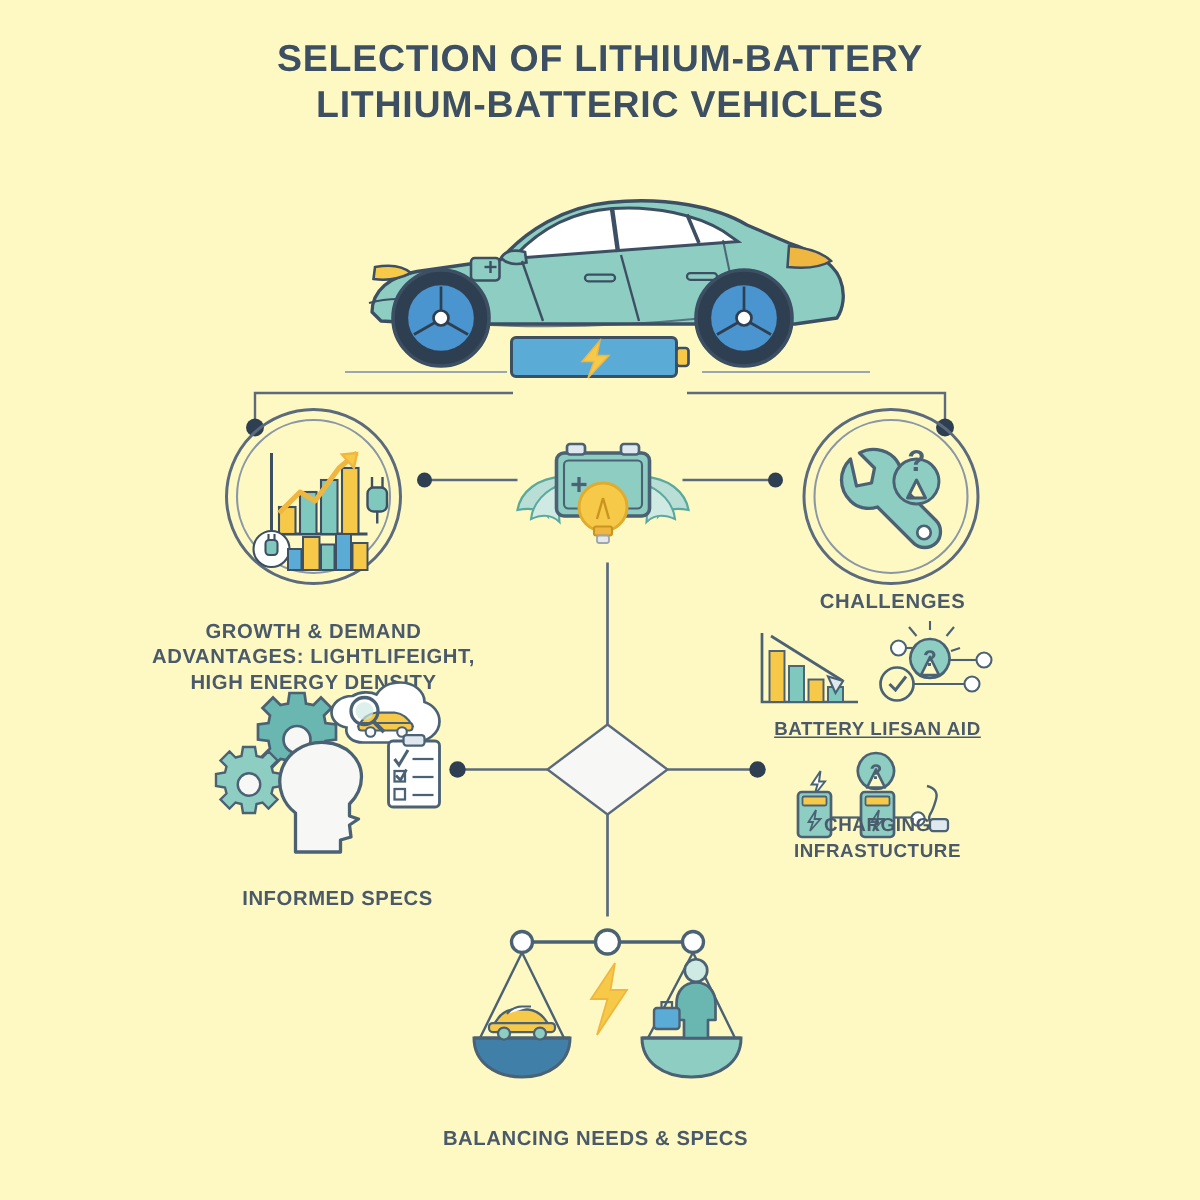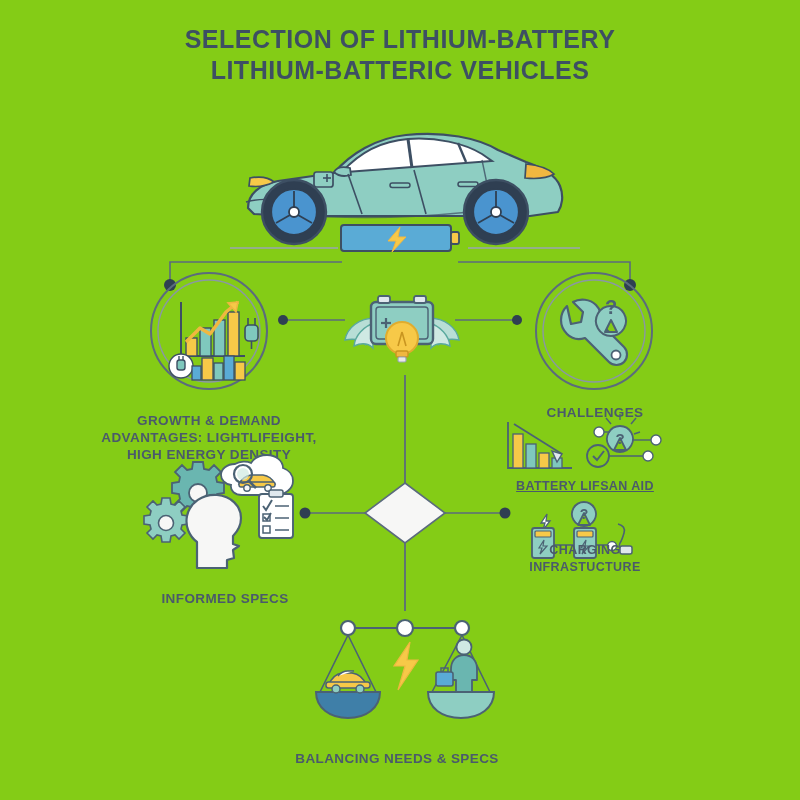--- a/index.html
+++ b/index.html
@@ -4,21 +4,21 @@
 <style>
   html, body {
     margin: 0;
     padding: 0;
     background: #ffffff;
   }
   #canvas {
     position: relative;
     width: 800px;
     height: 800px;
-    background: #84cc16;
+    background: #fef9c3;
     overflow: hidden;
     font-family: "Liberation Sans", sans-serif;
   }
   .abs { position: absolute; }
 
   
   #title-block {
     left: 0; top: 24px;
     width: 800px;
     text-align: center;
@@ -207,21 +207,21 @@
 
       <path d="M34,36 C26,44 26,56 34,64 C39,69 46,70 52,68 L76,92
                C80,96 87,96 91,92 C95,88 95,81 91,77 L67,53
                C69,47 68,40 63,35 C57,29 47,28 40,32 L50,42 L48,52 L38,54 Z" fill="#8ecec2" stroke="#4b6274" stroke-width="2.2" stroke-linejoin="round"></path>
       <circle cx="83" cy="85" r="4.5" fill="#ffffff" stroke="#4b6274" stroke-width="1.8"></circle>
 
       <path d="M78,36 a15,15 0 1,1 -0.1,0 Z M78,50 L72,62 L84,62 Z" fill="#8ecec2" stroke="#4b6274" stroke-width="2" stroke-linejoin="round"></path>
       <text x="78" y="44" text-anchor="middle" font-family="Liberation Sans, sans-serif" font-size="20" font-weight="bold" fill="#4b6274">?</text>
     </svg>
   </div>
-  <div class="abs caption" style="left:510px; top:404px; width:170px;">CHALLENGES</div>
+  <div class="abs caption" style="left:510px; top:392px; width:170px;">CHALLENGES</div>
 
   <svg class="abs" style="left:320px; top:375px;" width="170" height="260" viewBox="0 0 170 260">
 
     <line x1="85" y1="0" x2="85" y2="236" stroke="#5b6b7d" stroke-width="1.8"></line>
 
     <path d="M85,108 L125,138 L85,168 L45,138 Z" fill="#f7f7f6" stroke="#5b6b7d" stroke-width="1.6"></path>
 
     <line x1="45" y1="138" x2="-10" y2="138" stroke="#5b6b7d" stroke-width="1.6"></line>
     <circle cx="-15" cy="138" r="5.5" fill="#2f3f52"></circle>
 

